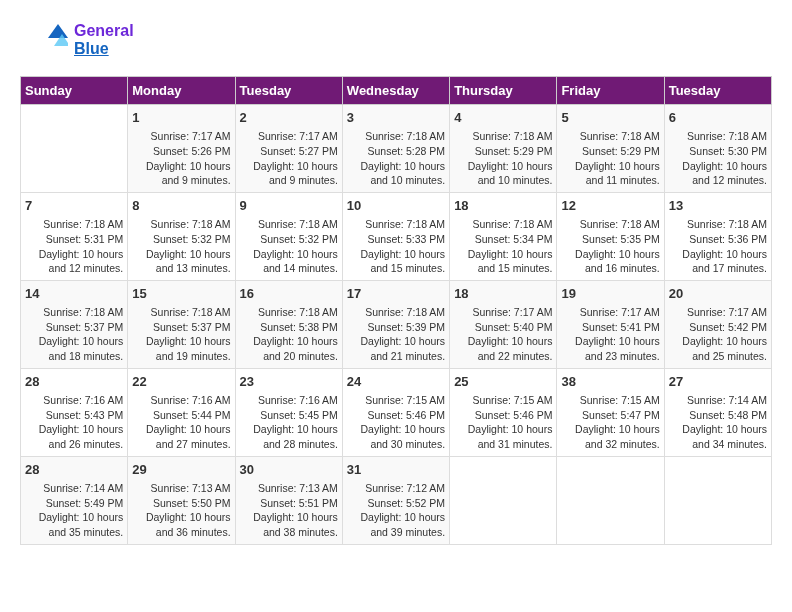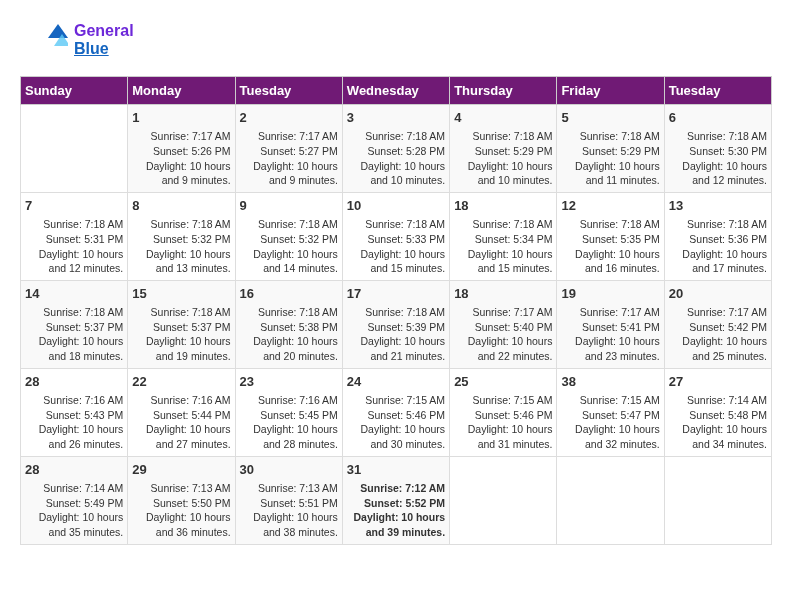--- a/index.html
+++ b/index.html
@@ -333,21 +333,21 @@
         </td>
         <td>
           <span class="day-number">30</span>
           <div class="day-info" style="white-space: pre-line;">Sunrise: 7:13 AM
 Sunset: 5:51 PM
 Daylight: 10 hours
 and 38 minutes.</div>
         </td>
         <td>
           <span class="day-number">31</span>
-          <div class="day-info" style="white-space: pre-line; font-weight: bold;">Sunrise: 7:12 AM
+          <div class="day-info" style="white-space: pre-line;">Sunrise: 7:12 AM
 Sunset: 5:52 PM
 Daylight: 10 hours
 and 39 minutes.</div>
         </td>
         <td class="empty-cell"></td>
         <td class="empty-cell"></td>
         <td class="empty-cell"></td>
       </tr>
     </tbody>
 </table>

